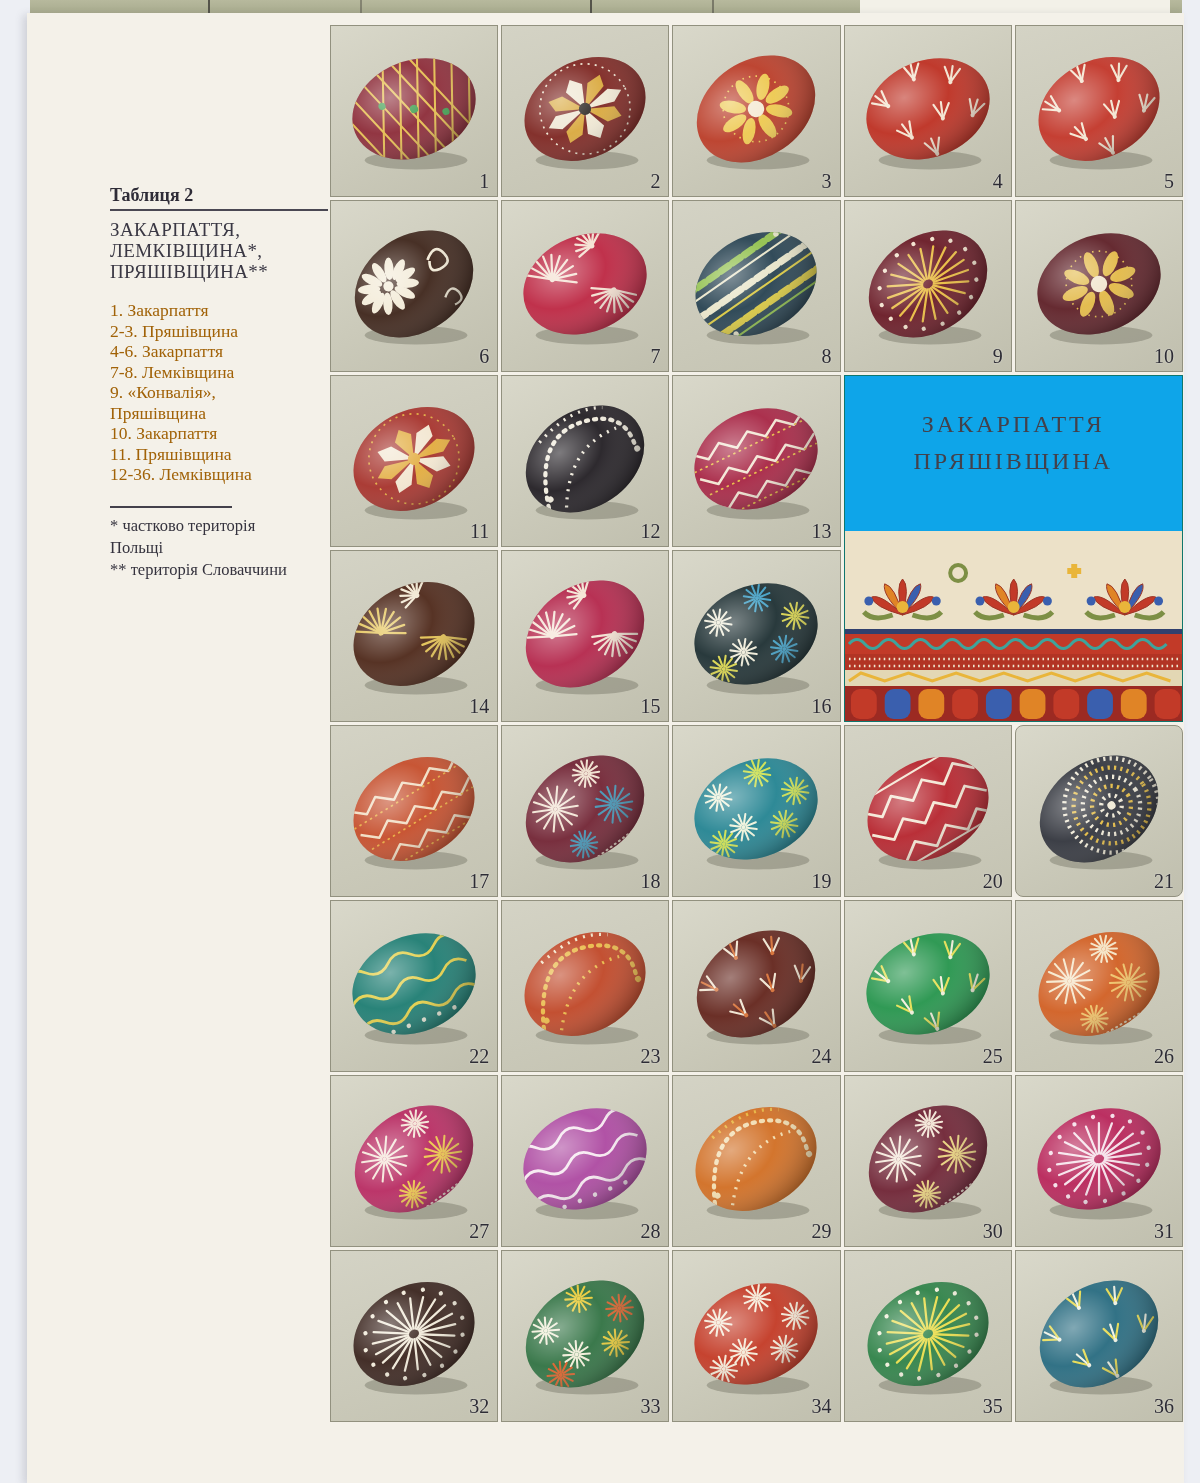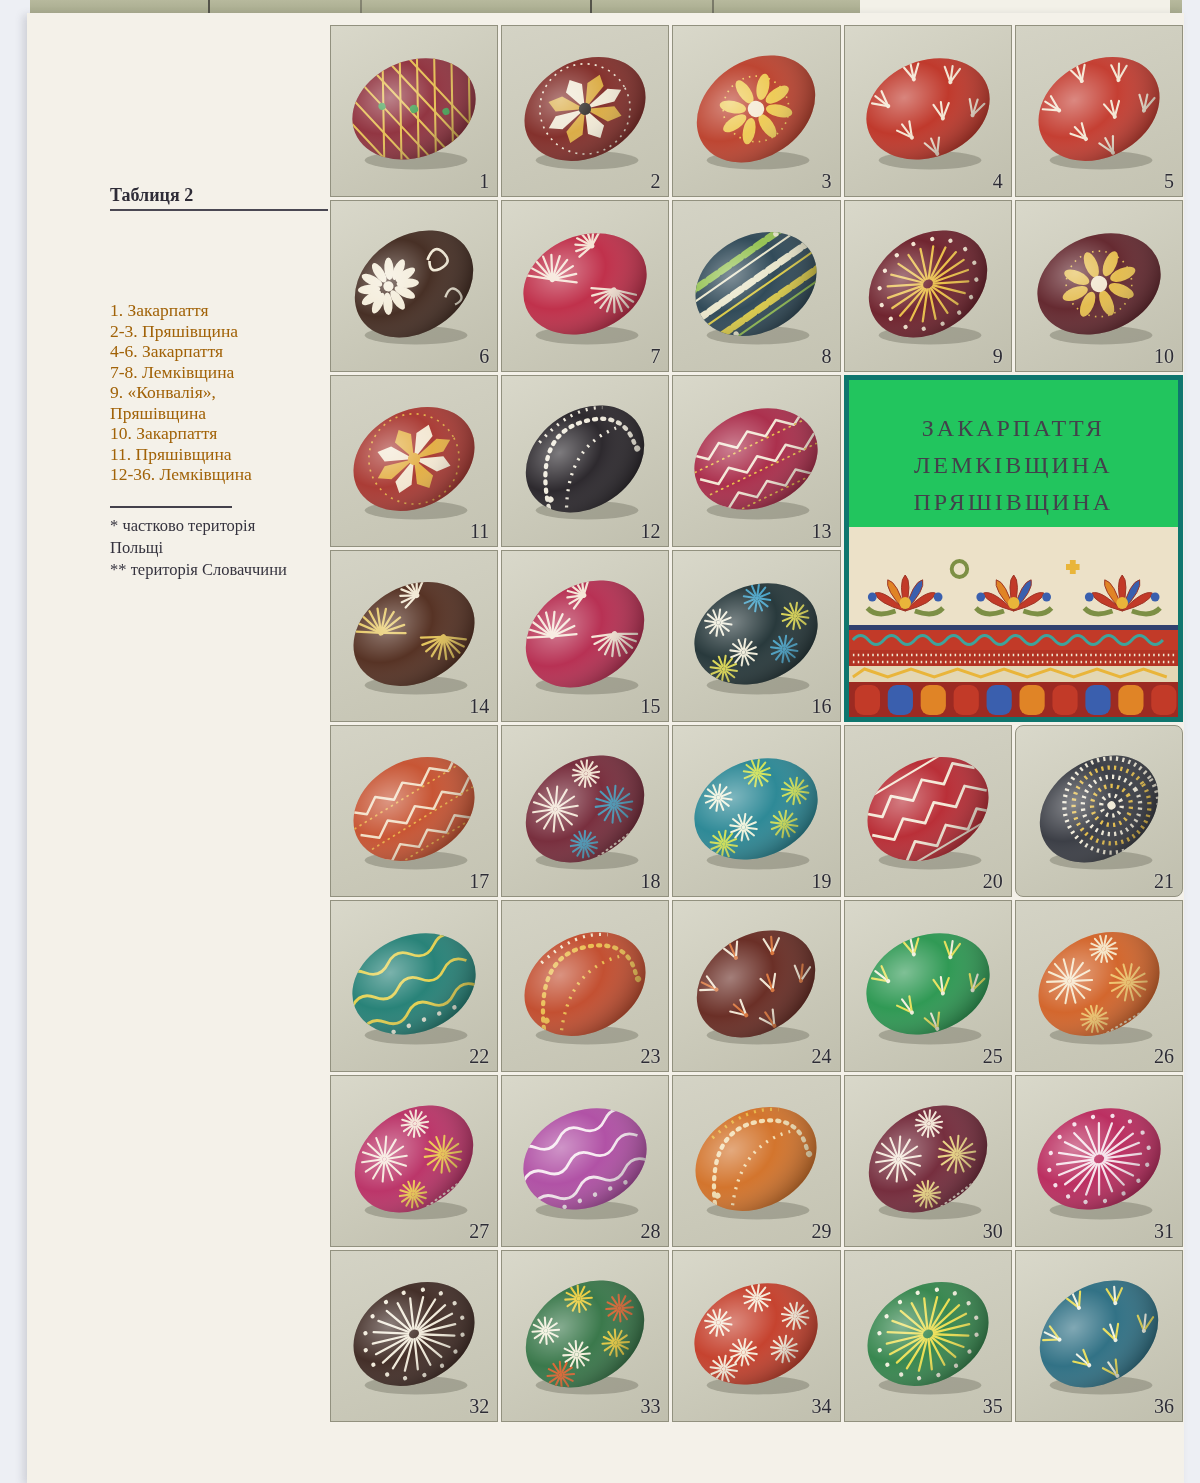--- a/index.html
+++ b/index.html
@@ -30,22 +30,22 @@
   .grid{position:absolute;left:303px;top:12px;width:853px;height:1397px;
     display:grid;grid-template-columns:repeat(5,1fr);grid-template-rows:repeat(8,1fr);gap:3px;}
   .cell{margin:0;position:relative;overflow:hidden;border:1px solid #92917f;
     background:linear-gradient(152deg,#d9d8ca 0%,#cbcaba 55%,#c0bfae 100%);}
   .cell:nth-child(3n) {background:linear-gradient(160deg,#d4d3c5,#c4c3b2);}
   .egg-art{position:absolute;left:50%;top:9px;transform:translateX(-50%);width:164px;height:154px;}
   .egg-art svg{width:100%;height:100%;}
   .num{position:absolute;right:8px;bottom:3px;font-size:20px;color:#2d2c35;text-shadow:0 0 2px rgba(255,255,255,.6);}
 
   
-  .panel{grid-column:4/6;grid-row:3/5;position:relative;border:5px solid #0f766e;
-    background:#22c55e;display:flex;flex-direction:column;overflow:hidden;}
+  .panel{grid-column:4/6;grid-row:3/5;position:relative;border:1px solid #0f766e;
+    background:#0ea5e9;display:flex;flex-direction:column;overflow:hidden;}
   .panel-title{margin-top:30px;text-align:center;font-size:24px;line-height:37px;
     letter-spacing:3px;color:#43414b;}
   .embroidery{margin-top:auto;height:190px;}
   .embroidery svg{width:100%;height:100%;display:block;}
 </style>
 </head>
 <body>
 
 <div class="canvas">
 
@@ -56,20 +56,25 @@
     <i class="pd" style="left:560px"></i>
     <i class="pd" style="left:682px;opacity:.6"></i>
   </div>
   <div class="page-notch"></div>
 
   <div class="page">
 
     <div class="sidebar">
       <div class="table-label">Таблиця 2</div>
       <div class="table-rule"></div>
+      <div class="heading" id="heading">
+          <div>ЗАКАРПАТТЯ,</div>
+          <div>ЛЕМКІВЩИНА*,</div>
+          <div>ПРЯШІВЩИНА**</div>
+        </div>
       <div class="legend" id="legend">
           <div>1. Закарпаття</div>
           <div>2-3. Пряшівщина</div>
           <div>4-6. Закарпаття</div>
           <div>7-8. Лемківщина</div>
           <div>9. «Конвалія»,</div>
           <div>Пряшівщина</div>
           <div>10. Закарпаття</div>
           <div>11. Пряшівщина</div>
           <div>12-36. Лемківщина</div>
@@ -79,21 +84,20 @@
           <div>* частково територія</div>
           <div>Польщі</div>
           <div>** територія Словаччини</div>
         </div>
     </div>
 
     <div class="grid" id="grid">
       <div class="panel">
         <div class="panel-title" id="panelTitle">
             <div>ЗАКАРПАТТЯ</div>
-            <div>ЛЕМКІВЩИНА</div>
             <div>ПРЯШІВЩИНА</div>
           </div>
         <div class="embroidery" id="embroidery">
             <svg viewBox="0 0 340 190" preserveAspectRatio="none" xmlns="http://www.w3.org/2000/svg">
     <rect width="340" height="190" fill="#ece1c8"></rect>
     <path d="M58,84 Q29.03624359080237,76.18329899070821 26.823085463760208,66 Q36.74866014756703,62.8250016652564 58,84" fill="#c23a28" stroke="#9c3526" stroke-width="1"></path>
               <path d="M58,84 Q36.82500166525641,62.74866014756702 40.00000000000001,52.82308546376021 Q50.18329899070821,55.03624359080237 58,84" fill="#e08426" stroke="#9c3526" stroke-width="1"></path>
               <path d="M58,84 Q50.28758344323535,55.008300655964604 58,48 Q65.71241655676465,55.008300655964604 58,84" fill="#c23a28" stroke="#9c3526" stroke-width="1"></path>
               <path d="M58,84 Q65.8167010092918,55.03624359080237 76,52.82308546376021 Q79.1749983347436,62.74866014756703 58,84" fill="#3a5fae" stroke="#9c3526" stroke-width="1"></path>
               <path d="M58,84 Q79.25133985243298,62.82500166525641 89.17691453623979,66 Q86.96375640919763,76.1832989907082 58,84" fill="#c23a28" stroke="#9c3526" stroke-width="1"></path>

